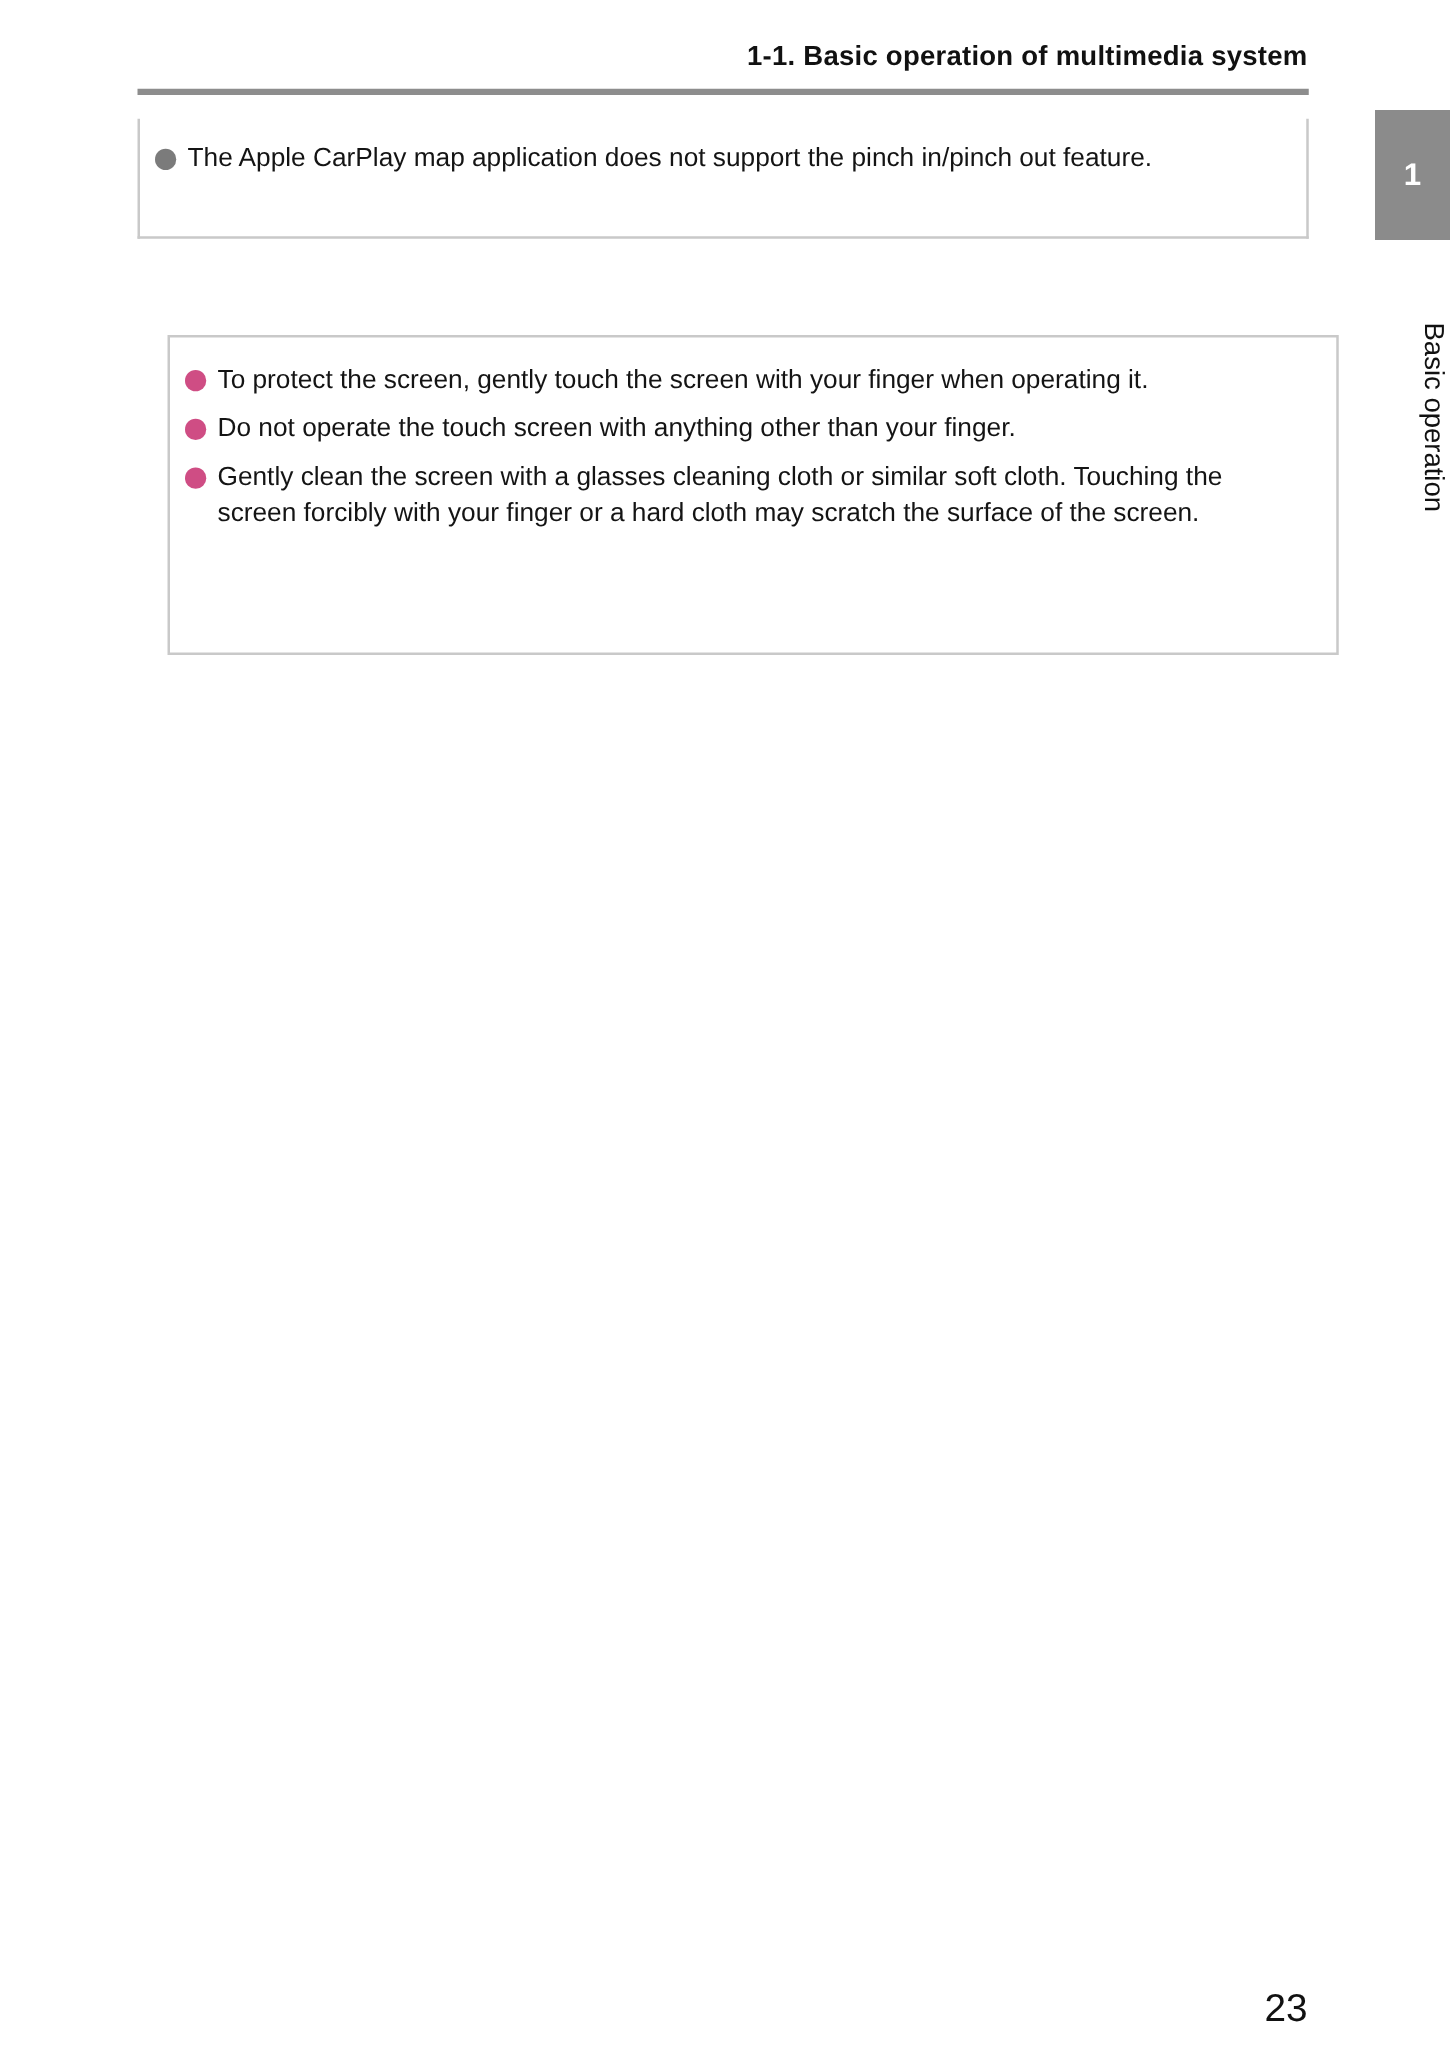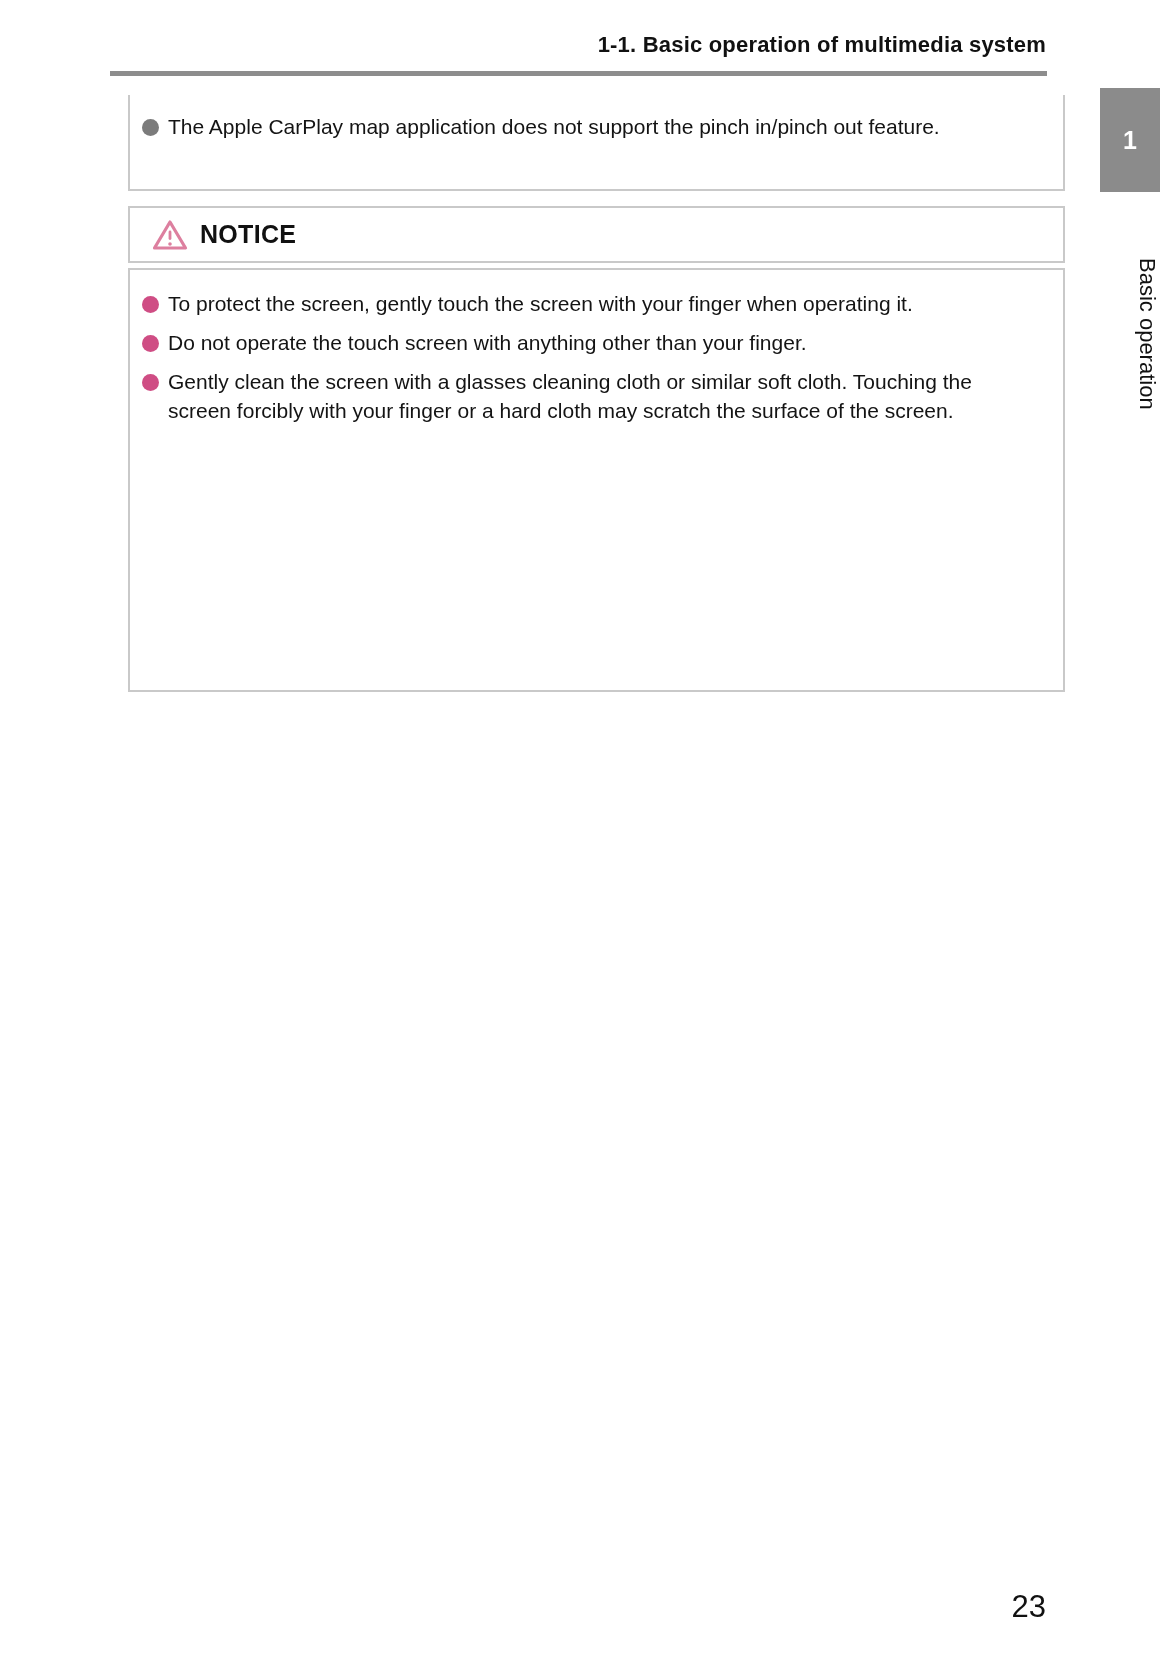--- a/index.html
+++ b/index.html
@@ -30,42 +30,43 @@
     left: 110px;
     top: 71px;
     width: 937px;
     height: 5px;
     background: #8d8d8d;
   }
 
   
   .box {
     position: absolute;
-    left: 128px;
+    left: 110px;
     width: 937px;
     border: 2px solid #c9c9c9;
     background: #ffffff;
   }
   .box.continuation {
     top: 95px;
     height: 96px;
     border-top: none;
     padding: 17px 26px 0 12px;
   }
   .box.notice-title {
     top: 206px;
     height: 57px;
     display: flex;
     align-items: center;
     padding-left: 22px;
   }
   .box.notice-body {
     top: 268px;
-    height: 424px;
+    height: 256px;
     padding: 19px 26px 0 12px;
+    margin-left: 24px;
   }
 
   
   .bullet-item {
     display: flex;
     align-items: flex-start;
     margin-bottom: 10px;
   }
   .bullet-dot {
     flex: 0 0 17px;
@@ -145,30 +146,20 @@
   <div class="header-title">1-1. Basic operation of multimedia system</div>
   <div class="header-rule"></div>
 
   <div class="box continuation">
     <div class="bullet-item">
       <span class="bullet-dot gray"></span>
       <span class="bullet-text">The Apple CarPlay map application does not support the pinch in/pinch out feature.</span>
     </div>
   </div>
 
-  <div class="box notice-title">
-    <div class="notice-heading">
-      <svg class="warn-icon" viewBox="0 0 36 32">
-        <path d="M18 3 L33.5 29 L2.5 29 Z" fill="none" stroke="#dd7f9f" stroke-width="3.2" stroke-linejoin="round"></path>
-        <rect x="16.6" y="11.5" width="2.8" height="9.5" rx="1.4" fill="#dd7f9f"></rect>
-        <circle cx="18" cy="25" r="1.8" fill="#dd7f9f"></circle>
-      </svg>
-      <span class="notice-label">NOTICE</span>
-    </div>
-  </div>
 
   <div class="box notice-body">
     <div class="bullet-item">
       <span class="bullet-dot pink"></span>
       <span class="bullet-text">To protect the screen, gently touch the screen with your finger when operating it.</span>
     </div>
     <div class="bullet-item">
       <span class="bullet-dot pink"></span>
       <span class="bullet-text">Do not operate the touch screen with anything other than your finger.</span>
     </div>

